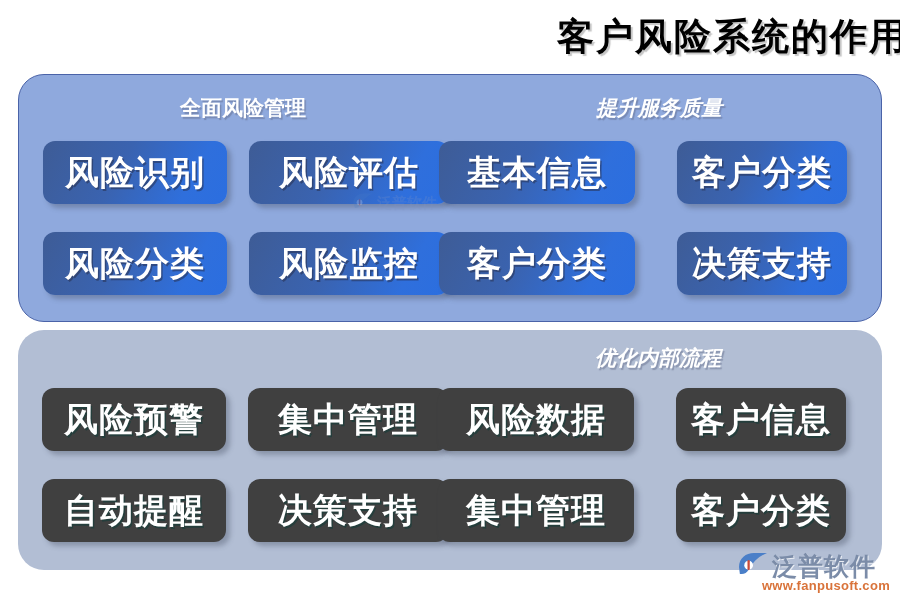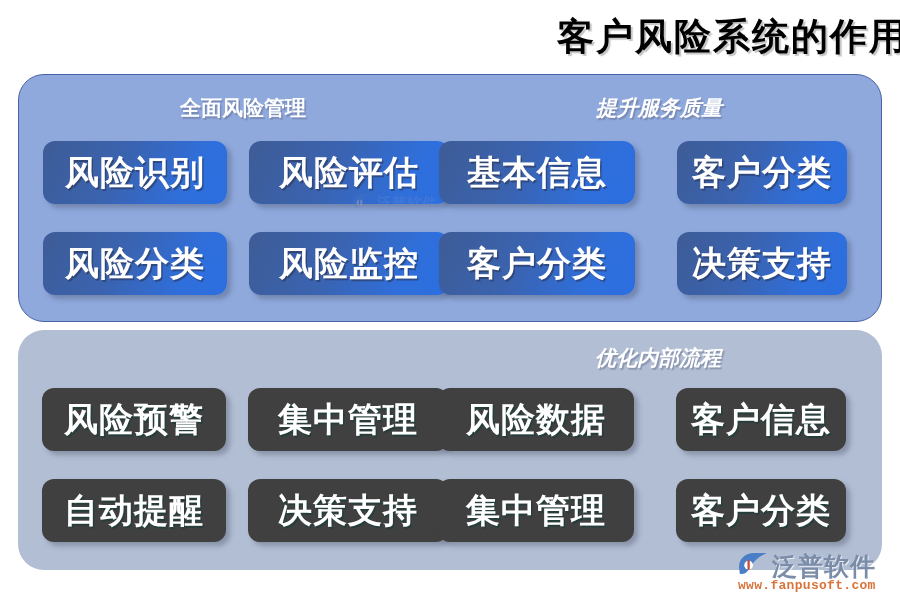--- a/index.html
+++ b/index.html
@@ -160,24 +160,24 @@
     letter-spacing: 1px;
     white-space: nowrap;
     font-family: "DejaVu Sans", "Liberation Sans", sans-serif;
     text-shadow: 1px 1px 0 rgba(255,255,255,0.7);
   }
   #logo .logo-url {
     font-size: 13px;
     font-weight: bold;
     color: #D9733A;
     letter-spacing: 0.3px;
-    text-align: left;
+    text-align: right;
     width: 152px;
     margin-top: -2px;
-    font-family: Liberation Mono, monospace;
+    font-family: Liberation Sans, sans-serif;
   }
   .swoosh { flex: 0 0 auto; }
 </style>
 </head>
 <body>
 
 <div id="page">
 
   <div id="title">客户风险系统的作用</div>
 

